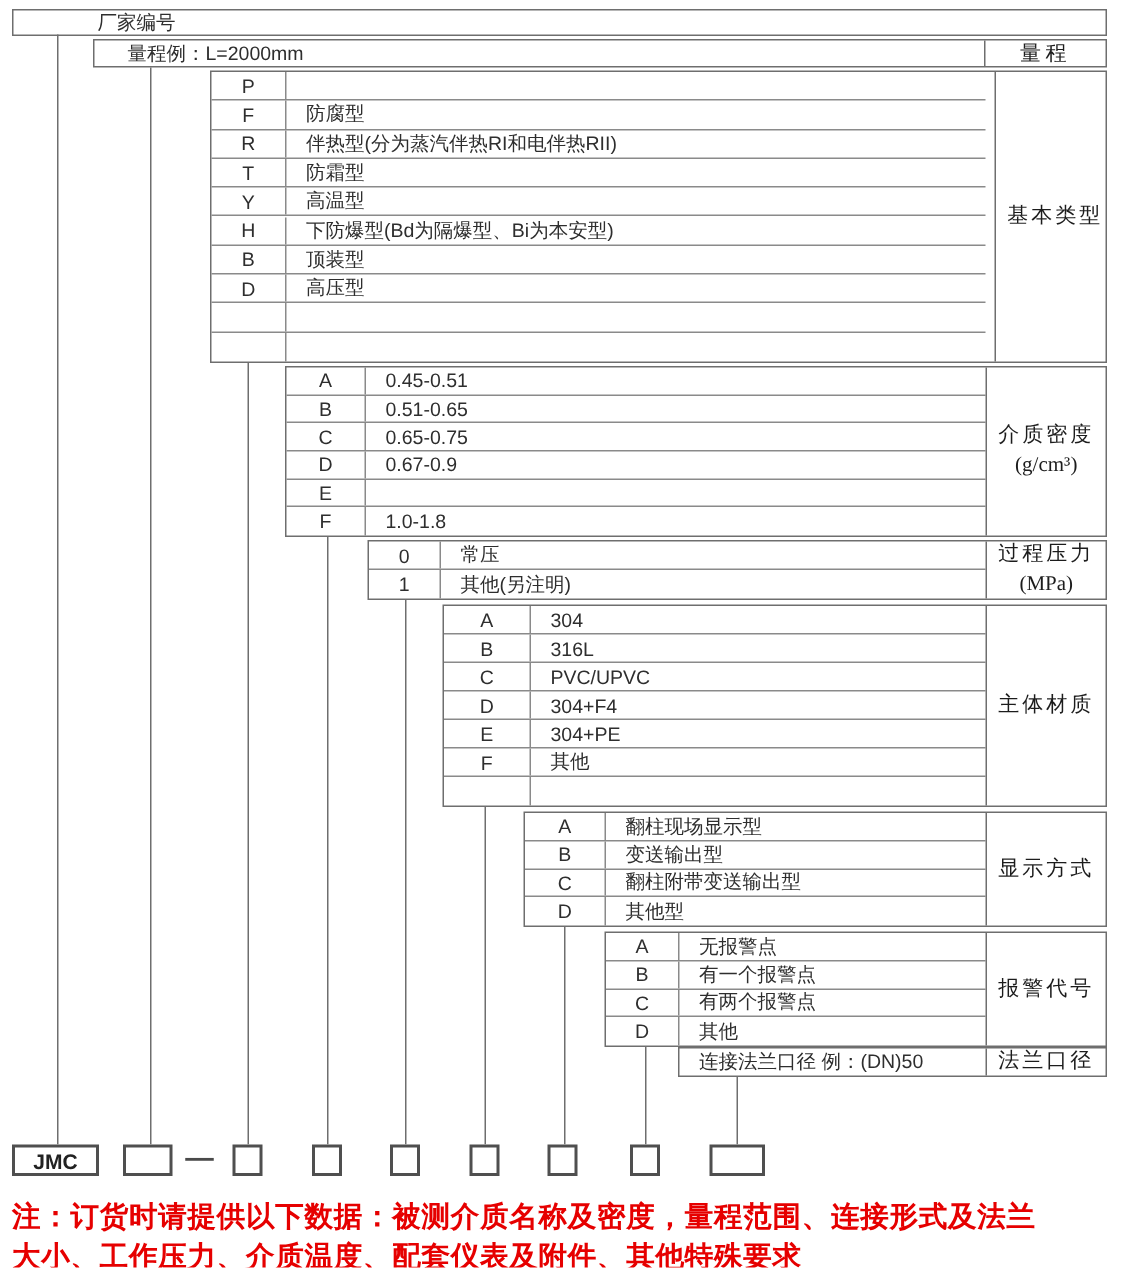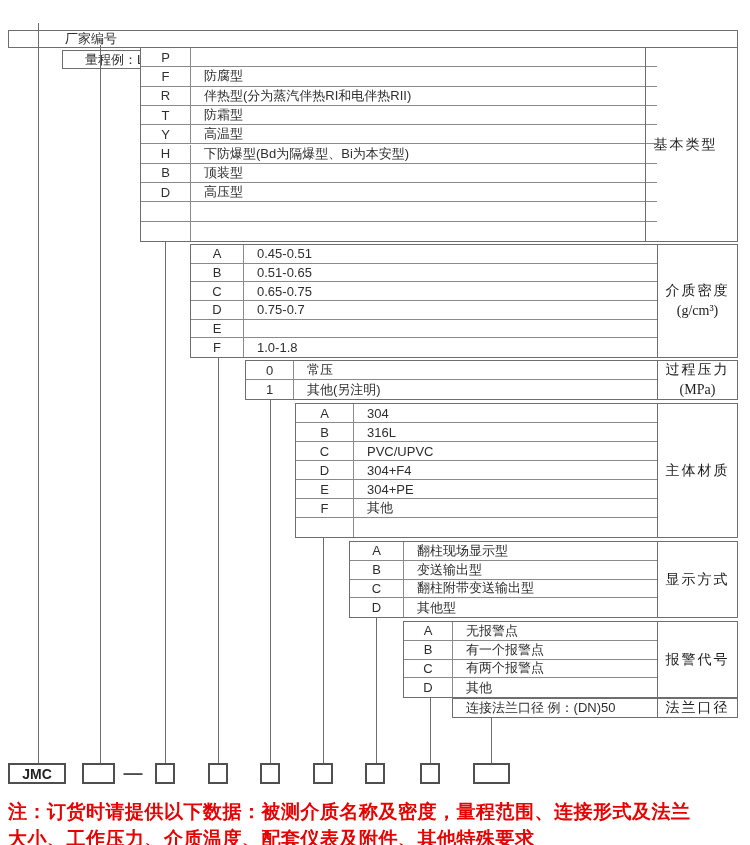--- a/index.html
+++ b/index.html
@@ -9,21 +9,21 @@
     --txt:#2e2e2e;
     --label:#1c1c1c;
   }
   html,body{margin:0;padding:0;}
   body{
     width:750px;height:845px;position:relative;background:#ffffff;
     font-family:"Liberation Sans","DejaVu Sans",sans-serif;
     color:var(--txt);overflow:hidden;
   }
   .abs{position:absolute;box-sizing:border-box;}
-  .outline{border:1px solid var(--ln-dark);background:#fff;margin-top:24px;}
+  .outline{border:1px solid var(--ln-dark);background:#fff;}
   .section{position:absolute;box-sizing:border-box;border:1px solid var(--ln-dark);background:#fff;}
   .row{position:absolute;box-sizing:border-box;display:flex;align-items:center;}
   .code-cell{box-sizing:border-box;height:100%;border-right:1px solid var(--ln);
     display:flex;align-items:center;justify-content:center;font-size:13px;color:var(--txt);}
   .desc-cell{flex:1;font-size:13px;padding-left:13px;color:var(--txt);white-space:nowrap;overflow:hidden;}
   .label-cell{position:absolute;box-sizing:border-box;border-left:1px solid var(--ln-dark);
     display:flex;flex-direction:column;align-items:center;justify-content:center;
     font-family:"Liberation Serif","DejaVu Serif",serif;font-size:14px;color:var(--label);
     letter-spacing:2px;line-height:20px;text-align:center;}
   .label-cell .sub{letter-spacing:0;}
@@ -89,40 +89,40 @@
         <div class="desc-cell">高压型</div>
       </div>
       <div class="row" style="left: 0px; top: 154.4px; width: 516px; height: 19.3px; border-bottom: 1px solid var(--ln);">
         <div class="code-cell" style="width: 50px;"></div>
         <div class="desc-cell"></div>
       </div>
       <div class="row" style="left: 0px; top: 173.7px; width: 516px; height: 19.3px;">
         <div class="code-cell" style="width: 50px;"></div>
         <div class="desc-cell"></div>
       </div>
-      <div class="label-cell" style="left: 504px; top: 0px; width: 80px; height: 193px;">
+      <div class="label-cell" style="left: 522px; top: 0px; width: 80px; height: 193px;">
         <div>基本类型</div>
       </div>
     </div>
     <div class="section" style="left: 190px; top: 244px; width: 548px; height: 114px;">
       <div class="row" style="left: 0px; top: 0px; width: 466px; height: 18.6667px; border-bottom: 1px solid var(--ln);">
         <div class="code-cell" style="width: 53px;">A</div>
         <div class="desc-cell">0.45-0.51</div>
       </div>
       <div class="row" style="left: 0px; top: 18.6667px; width: 466px; height: 18.6667px; border-bottom: 1px solid var(--ln);">
         <div class="code-cell" style="width: 53px;">B</div>
         <div class="desc-cell">0.51-0.65</div>
       </div>
       <div class="row" style="left: 0px; top: 37.3333px; width: 466px; height: 18.6667px; border-bottom: 1px solid var(--ln);">
         <div class="code-cell" style="width: 53px;">C</div>
         <div class="desc-cell">0.65-0.75</div>
       </div>
       <div class="row" style="left: 0px; top: 56px; width: 466px; height: 18.6667px; border-bottom: 1px solid var(--ln);">
         <div class="code-cell" style="width: 53px;">D</div>
-        <div class="desc-cell">0.75-0.7</div>
+        <div class="desc-cell">0.67-0.9</div>
       </div>
       <div class="row" style="left: 0px; top: 74.6667px; width: 466px; height: 18.6667px; border-bottom: 1px solid var(--ln);">
         <div class="code-cell" style="width: 53px;">E</div>
       </div>
       <div class="row" style="left: 0px; top: 93.3333px; width: 466px; height: 18.6667px;">
         <div class="code-cell" style="width: 53px;">F</div>
         <div class="desc-cell">1.0-1.8</div>
       </div>
       <div class="label-cell" style="left: 466px; top: 0px; width: 80px; height: 112px; text-align: center;">
         <div>介质密度</div>

